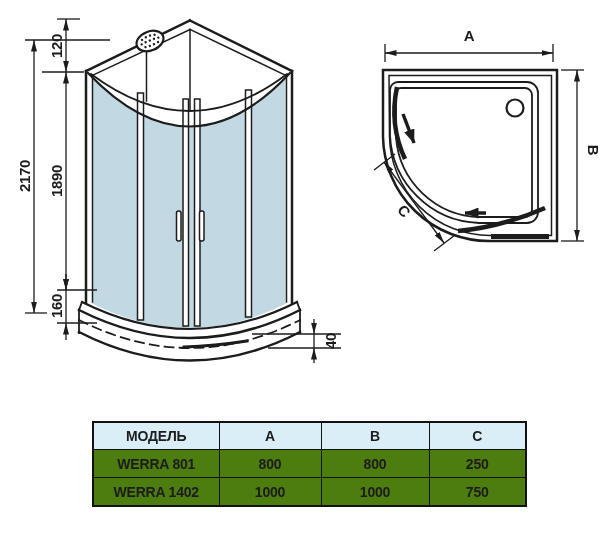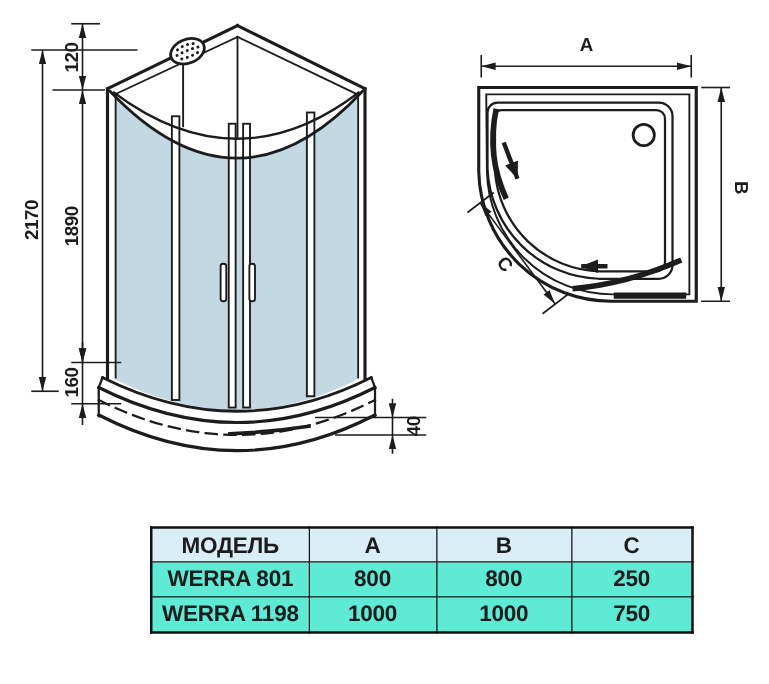--- a/index.html
+++ b/index.html
@@ -26,26 +26,26 @@
   .thick35{stroke:var(--line);fill:none;stroke-width:3.5;}
   .dash{stroke-dasharray:9 6;}
   .whitefill{fill:#fff;}
   .glassfill{fill:var(--glass);}
   .arrfill{fill:var(--line);}
   .dimtext{font-family:"Liberation Sans",sans-serif;font-weight:bold;font-size:15px;
            fill:var(--line);letter-spacing:-0.3px;}
 
   
   table.models{position:absolute;left:92px;top:421px;width:433px;border-collapse:collapse;
-      table-layout:fixed;font-weight:bold;font-size:18px;color:var(--line);
-      border:2.5px solid #111;letter-spacing:-0.2px;margin-left:28px;}
+      table-layout:fixed;font-weight:bold;font-size:14px;color:var(--line);
+      border:2.5px solid #111;letter-spacing:-0.2px;}
   table.models th,table.models td{border:1.6px solid #111;text-align:center;
       vertical-align:middle;padding:0;}
   table.models thead th{background:var(--table-header-bg);height:26px;}
-  table.models tbody td{background:#5eead4;height:27px;}
+  table.models tbody td{background:#4d7c0f;height:27px;}
 </style>
 </head>
 <body>
 
 <div class="stage">
 
   <svg id="front-view" class="view" width="360" height="410" viewBox="0 0 360 410">
     <defs>
       <marker id="arr" markerUnits="userSpaceOnUse" markerWidth="12" markerHeight="8" refX="11.5" refY="4" orient="auto-start-reverse">
         <path class="arrfill" d="M0,1 L11.5,4 L0,7 Z"></path>
@@ -204,21 +204,21 @@
       </tr>
     </thead>
     <tbody>
       <tr>
         <td>WERRA 801</td>
         <td>800</td>
         <td>800</td>
         <td>250</td>
       </tr>
       <tr>
-        <td>WERRA 1198</td>
+        <td>WERRA 1402</td>
         <td>1000</td>
         <td>1000</td>
         <td>750</td>
       </tr>
     </tbody>
   </table>
 
 </div>
 
 </body></html>

